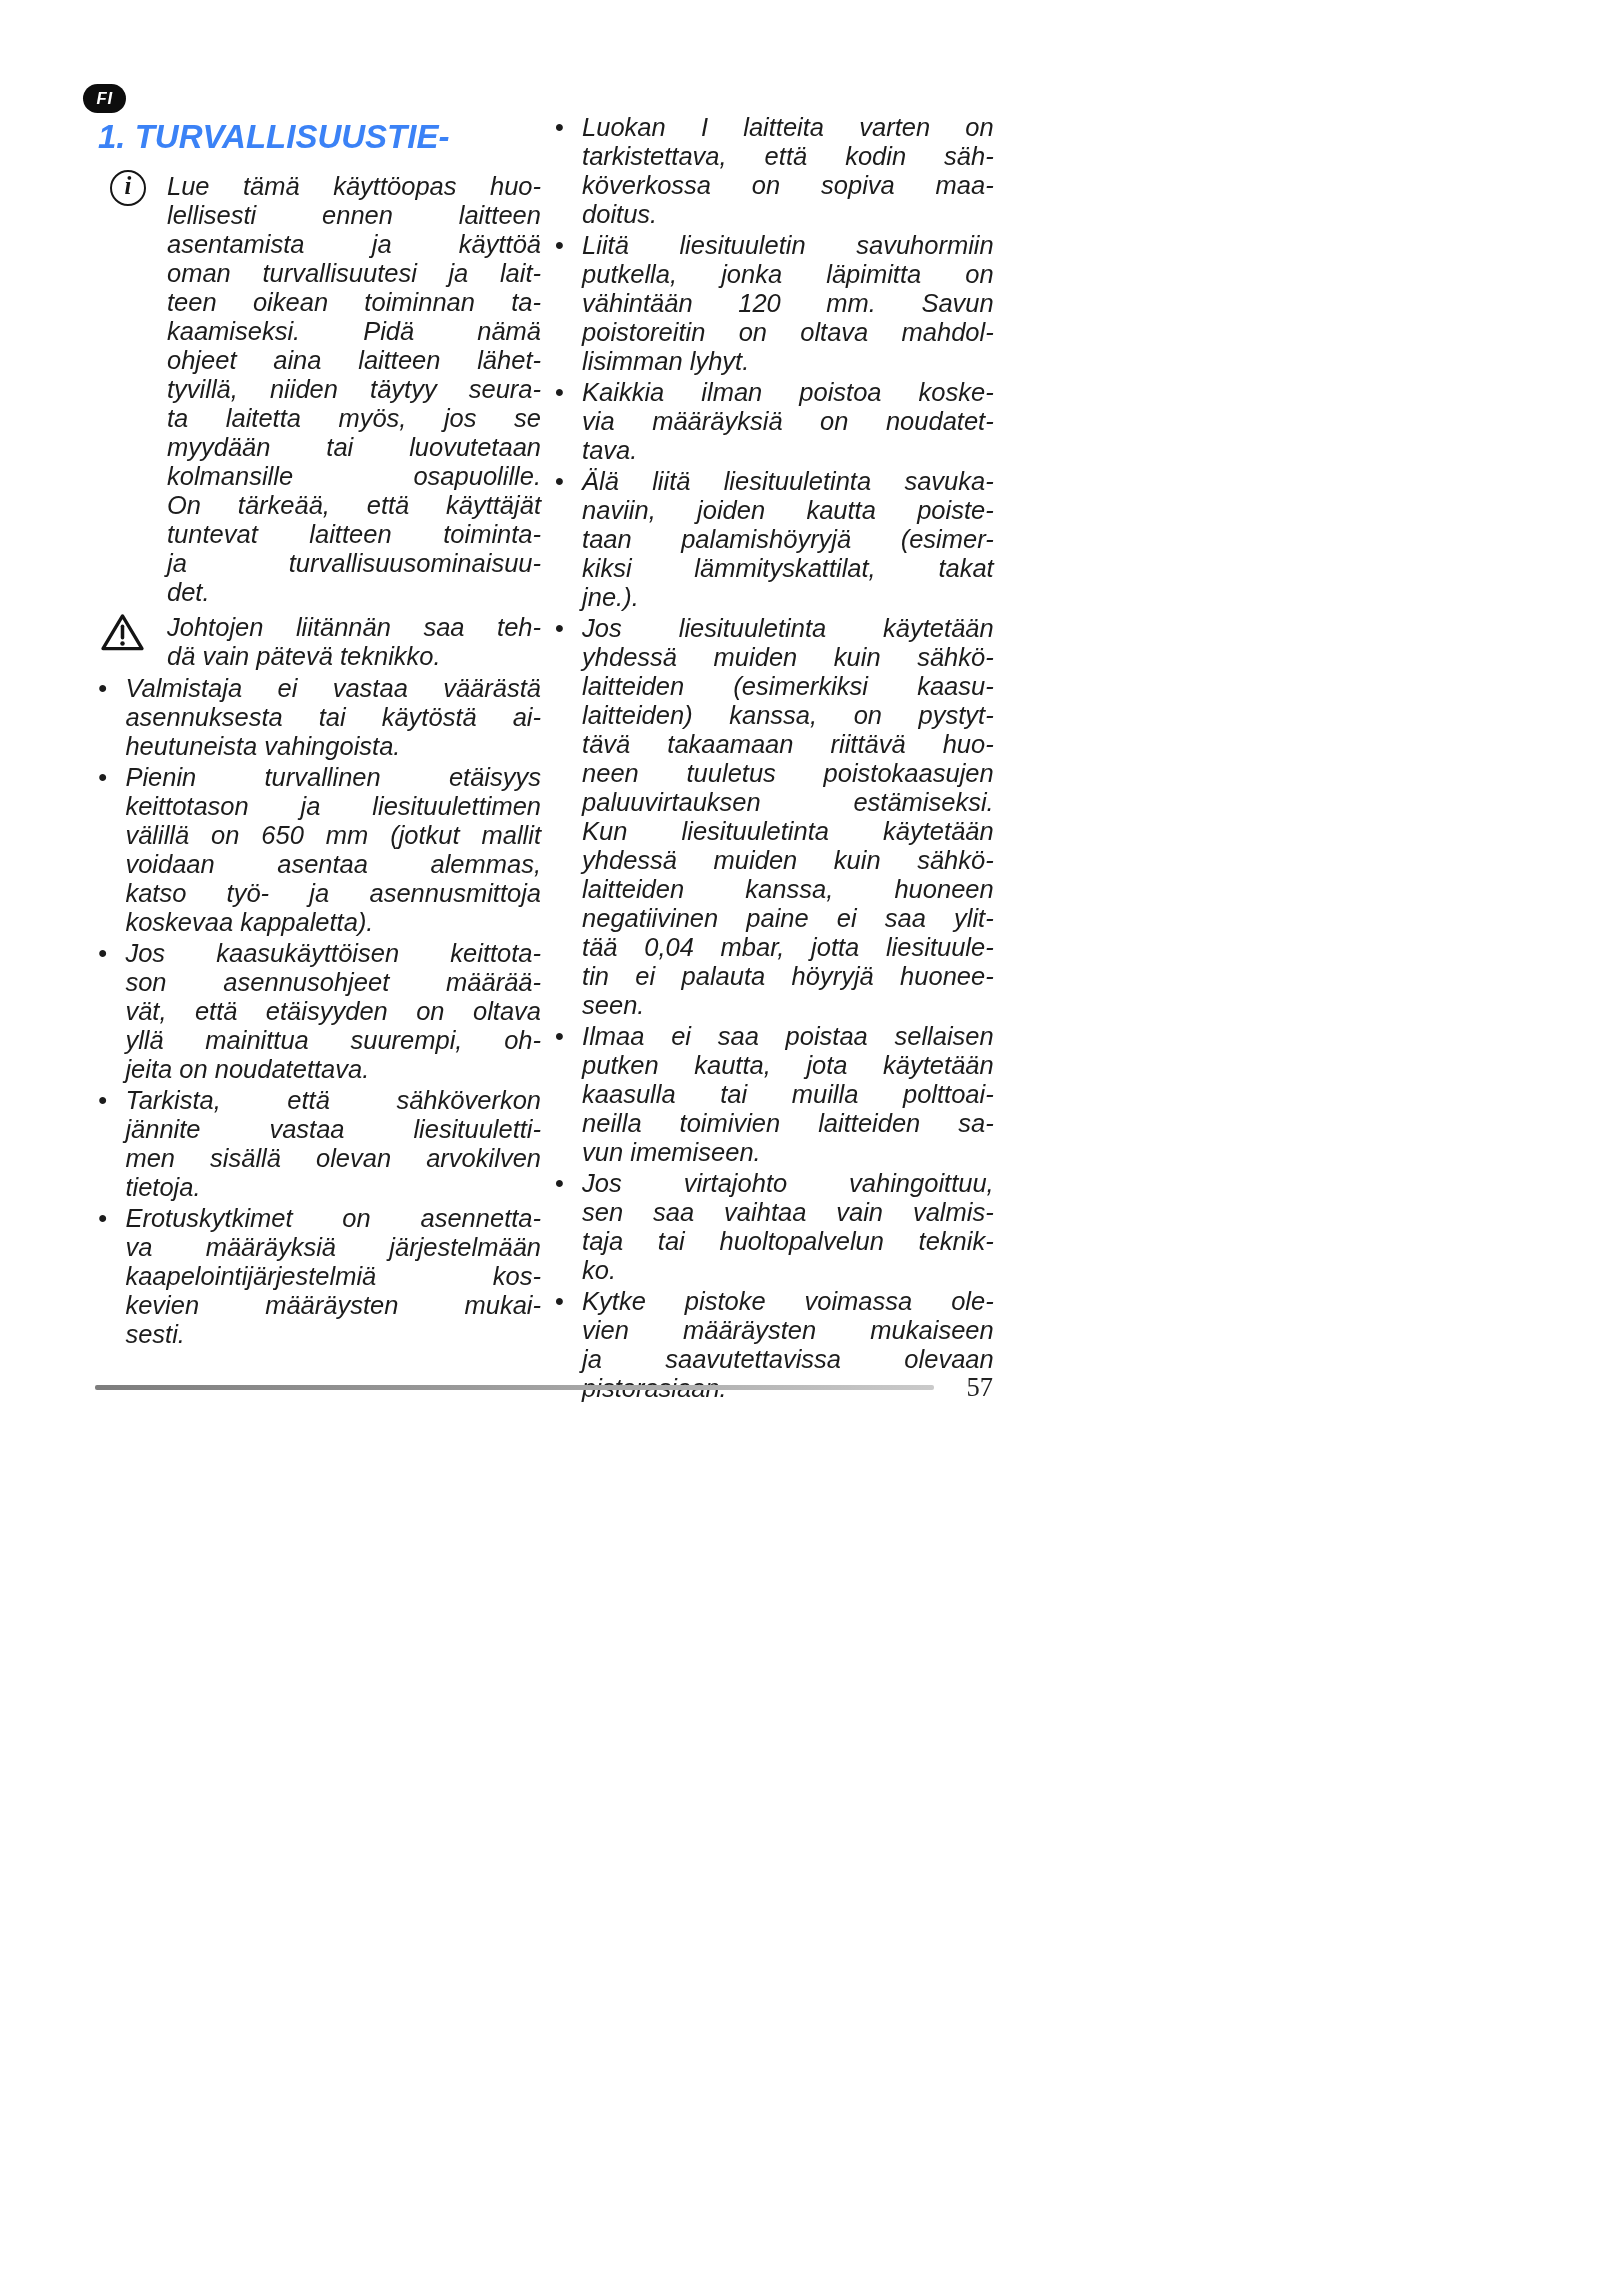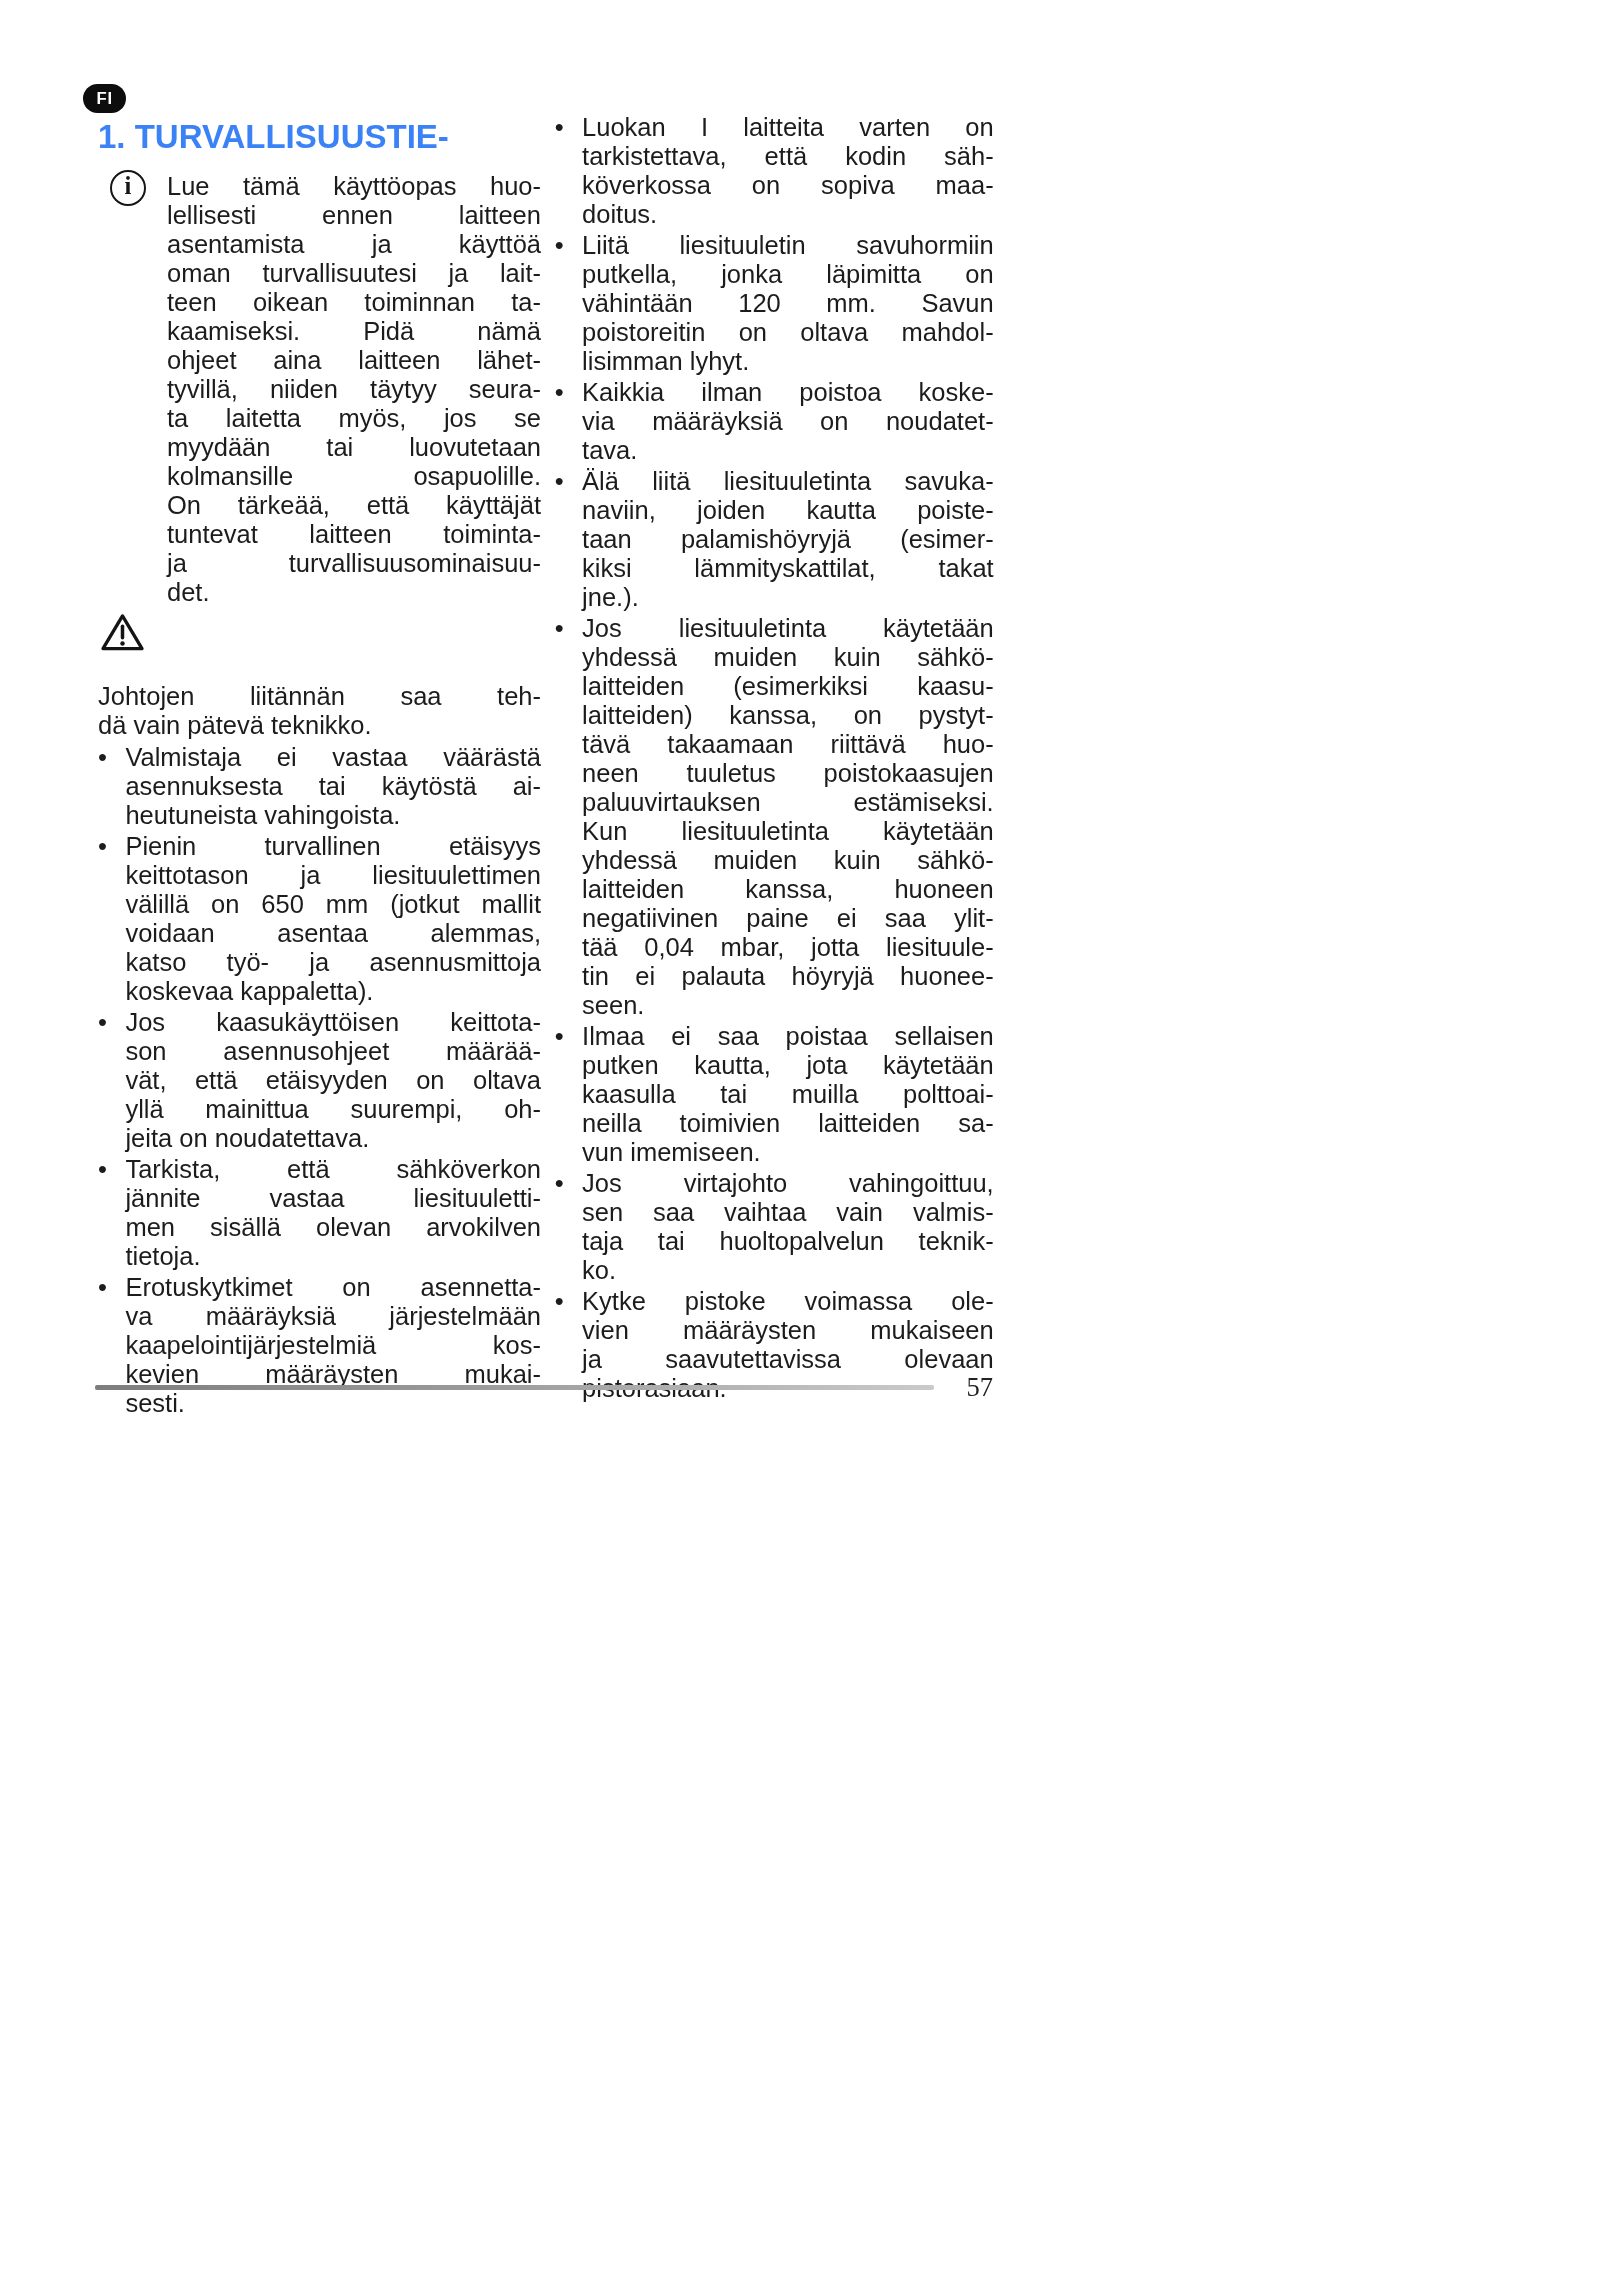--- a/index.html
+++ b/index.html
@@ -1,36 +1,36 @@
 <!DOCTYPE html>
 <html><head>
 <meta charset="utf-8">
 <style>
   html, body { margin:0; padding:0; background:#ffffff; }
   .page {
     position:relative; width:1621px; height:2293px; background:#ffffff;
     font-family:"Liberation Sans", sans-serif; color:#1c1c1c; overflow:hidden;
   }
-  .content { position:absolute; left:98px; top:84px; width:896px; display:flex; gap:13.7px; }
+  .content { position:absolute; left:98px; top:84px; width:896px; display:flex; gap:13.7px;font-style:italic; }
   .col { font-size:25.5px; line-height:29px; }
   .col-left { width:443px; flex:0 0 443px; }
   .col-right { width:439px; flex:0 0 439px; margin-top:25.5px; }
 
   .fi-badge {
     width:43px; height:29px; margin-left:-14.7px; border-radius:14.7px;
     background:#0d0d0d; color:#ffffff; font-weight:bold; font-size:16.7px;
     letter-spacing:1px; display:flex; align-items:center; justify-content:center;
   }
 
   .heading { font-size:33px; line-height:43px; font-weight:bold; margin-top:2px; margin-bottom:13.7px; color:#3b82f6; }
   .h-line { display:block; white-space:nowrap; }
   .h-line2 { padding-left:73px; }
 
   .icon-para { display:flex; }
-  .icon-para.warning { margin-top:5.9px;flex-direction:column; }
+  .icon-para.warning { margin-top:5.9px; }
   .icon-cell { flex:0 0 69px; width:69px; }
   .lines { flex:1 1 auto; min-width:0; }
 
   .jline { text-align:justify; text-align-last:justify; -moz-text-align-last:justify; text-justify:inter-word; }
   .jline.last { text-align-last:left; -moz-text-align-last:left; }
 
   .info-icon {
     box-sizing:border-box; width:36px; height:36px; margin-left:11.8px; margin-top:-2px;
     border:2.9px solid #161616; border-radius:50%;
     display:flex; align-items:center; justify-content:center;

